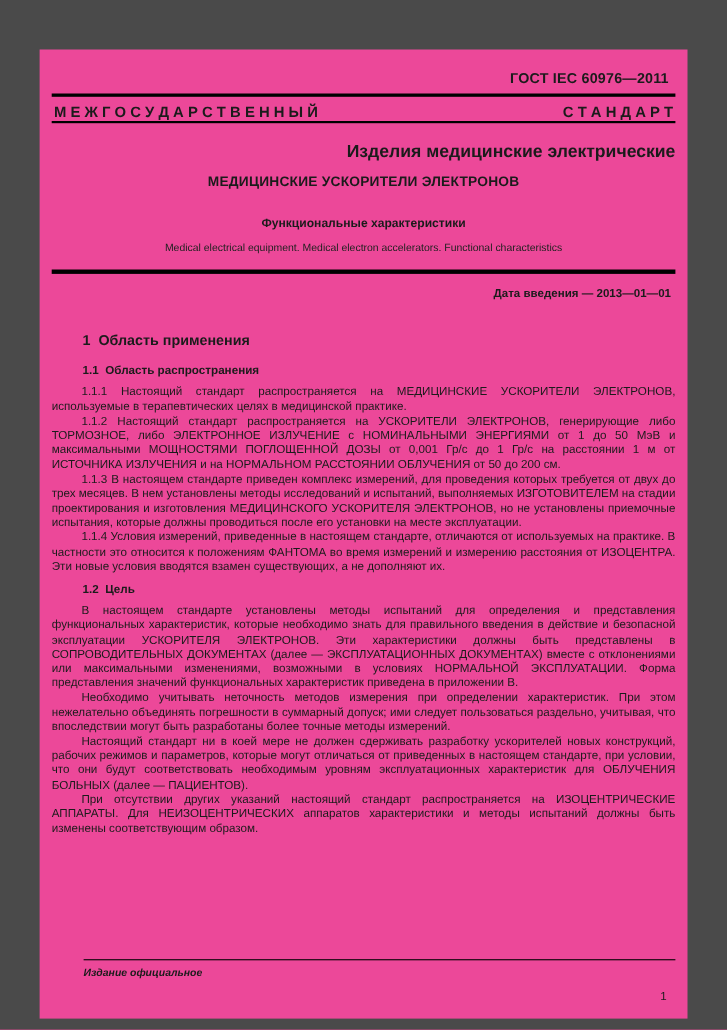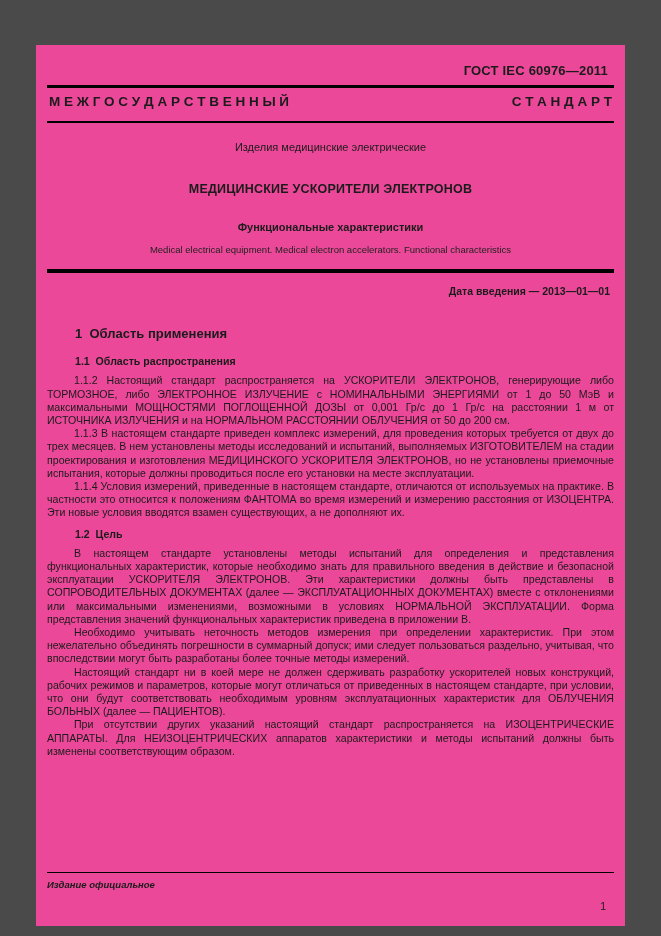--- a/index.html
+++ b/index.html
@@ -31,26 +31,26 @@
     letter-spacing: .2px;
     padding-right: 6px;
   }
   .rule { background: #000; }
   .rule-top { height: 3px; margin-top: 7px; }
   .banner {
     display: flex;
     justify-content: space-between;
     font-weight: bold;
     font-size: 13.5px;
-    padding: 6px 2px 12px;
+    padding: 6px 2px 1px;
   }
   .rule-thin { height: 2px; }
   .titles { text-align: center; margin-top: 18px; }
-  .t1 { font-weight: normal; font-size: 11px; }
-  .t2 { font-weight: bold; font-size: 12.5px; margin-top: 29px; letter-spacing: .2px; }
+  .t1 { font-weight: bold; font-size: 16px; text-align: right; }
+  .t2 { font-weight: bold; font-size: 12.5px; margin-top: 10px; letter-spacing: .2px; }
   .t3 { font-weight: bold; font-size: 11px; margin-top: 25px; }
   .ten { font-size: 9.5px; margin-top: 11px; color: #222; }
   .rule-thick { height: 4px; margin-top: 14px; }
   .intro-date {
     text-align: right;
     font-weight: bold;
     font-size: 10.5px;
     margin-top: 12px;
     padding-right: 4px;
   }
@@ -61,21 +61,21 @@
     margin: 30px 0 15px;
     text-indent: 28px;
   }
   h2.sub {
     font-size: 10.6px;
     font-weight: bold;
     margin: 8px 0 6px;
     text-indent: 28px;
   }
   p.para { margin: 0; text-indent: 27px; }
-  .footer { margin-top: auto; padding-top: 14px; }
+  .footer { margin-top: auto; padding-top: 14px; margin-left: 29px; }
   .footer-rule { height: 1px; background: #000; margin-bottom: 6px; }
   .footer-left { font-weight: bold; font-style: italic; font-size: 9.5px; }
   .page-num { text-align: right; font-size: 10.5px; margin-top: 10px; padding-right: 8px; }
 </style>
 </head>
 <body>
 
 <div class="viewport">
   <div class="page">
 
@@ -99,20 +99,21 @@
 
     <div class="rule rule-thick"></div>
 
     <div class="intro-date">Дата введения — 2013—01—01</div>
 
     <div class="body-text">
 
       <h1 class="sec">1&nbsp;&nbsp;Область применения</h1>
 
       <h2 class="sub">1.1&nbsp;&nbsp;Область распространения</h2>
+      <p class="para">1.1.1 Настоящий стандарт распространяется на МЕДИЦИНСКИЕ УСКОРИТЕЛИ ЭЛЕКТРОНОВ, используемые в терапевтических целях в медицинской практике.</p>
       <p class="para">1.1.2 Настоящий стандарт распространяется на УСКОРИТЕЛИ ЭЛЕКТРОНОВ, генерирующие либо ТОРМОЗНОЕ, либо ЭЛЕКТРОННОЕ ИЗЛУЧЕНИЕ с НОМИНАЛЬНЫМИ ЭНЕРГИЯМИ от 1 до 50 МэВ и максимальными МОЩНОСТЯМИ ПОГЛОЩЕННОЙ ДОЗЫ от 0,001 Гр/с до 1 Гр/с на расстоянии 1 м от ИСТОЧНИКА ИЗЛУЧЕНИЯ и на НОРМАЛЬНОМ РАССТОЯНИИ ОБЛУЧЕНИЯ от 50 до 200 см.</p>
       <p class="para">1.1.3 В настоящем стандарте приведен комплекс измерений, для проведения которых требуется от двух до трех месяцев. В нем установлены методы исследований и испытаний, выполняемых ИЗГОТОВИТЕЛЕМ на стадии проектирования и изготовления МЕДИЦИНСКОГО УСКОРИТЕЛЯ ЭЛЕКТРОНОВ, но не установлены приемочные испытания, которые должны проводиться после его установки на месте эксплуатации.</p>
       <p class="para">1.1.4 Условия измерений, приведенные в настоящем стандарте, отличаются от используемых на практике. В частности это относится к положениям ФАНТОМА во время измерений и измерению расстояния от ИЗОЦЕНТРА. Эти новые условия вводятся взамен существующих, а не дополняют их.</p>
 
       <h2 class="sub">1.2&nbsp;&nbsp;Цель</h2>
       <p class="para">В настоящем стандарте установлены методы испытаний для определения и представления функциональных характеристик, которые необходимо знать для правильного введения в действие и безопасной эксплуатации УСКОРИТЕЛЯ ЭЛЕКТРОНОВ. Эти характеристики должны быть представлены в СОПРОВОДИТЕЛЬНЫХ ДОКУМЕНТАХ (далее — ЭКСПЛУАТАЦИОННЫХ ДОКУМЕНТАХ) вместе с отклонениями или максимальными изменениями, возможными в условиях НОРМАЛЬНОЙ ЭКСПЛУАТАЦИИ. Форма представления значений функциональных характеристик приведена в приложении В.</p>
       <p class="para">Необходимо учитывать неточность методов измерения при определении характеристик. При этом нежелательно объединять погрешности в суммарный допуск; ими следует пользоваться раздельно, учитывая, что впоследствии могут быть разработаны более точные методы измерений.</p>
       <p class="para">Настоящий стандарт ни в коей мере не должен сдерживать разработку ускорителей новых конструкций, рабочих режимов и параметров, которые могут отличаться от приведенных в настоящем стандарте, при условии, что они будут соответствовать необходимым уровням эксплуатационных характеристик для ОБЛУЧЕНИЯ БОЛЬНЫХ (далее — ПАЦИЕНТОВ).</p>
       <p class="para">При отсутствии других указаний настоящий стандарт распространяется на ИЗОЦЕНТРИЧЕСКИЕ АППАРАТЫ. Для НЕИЗОЦЕНТРИЧЕСКИХ аппаратов характеристики и методы испытаний должны быть изменены соответствующим образом.</p>
 

